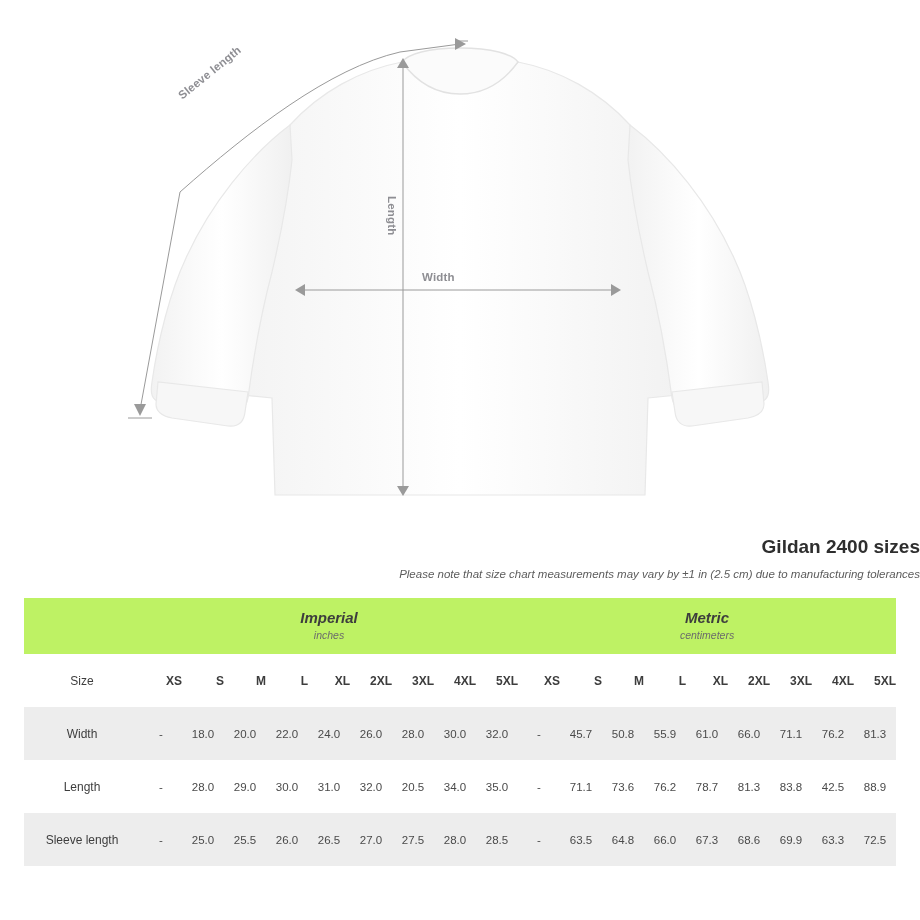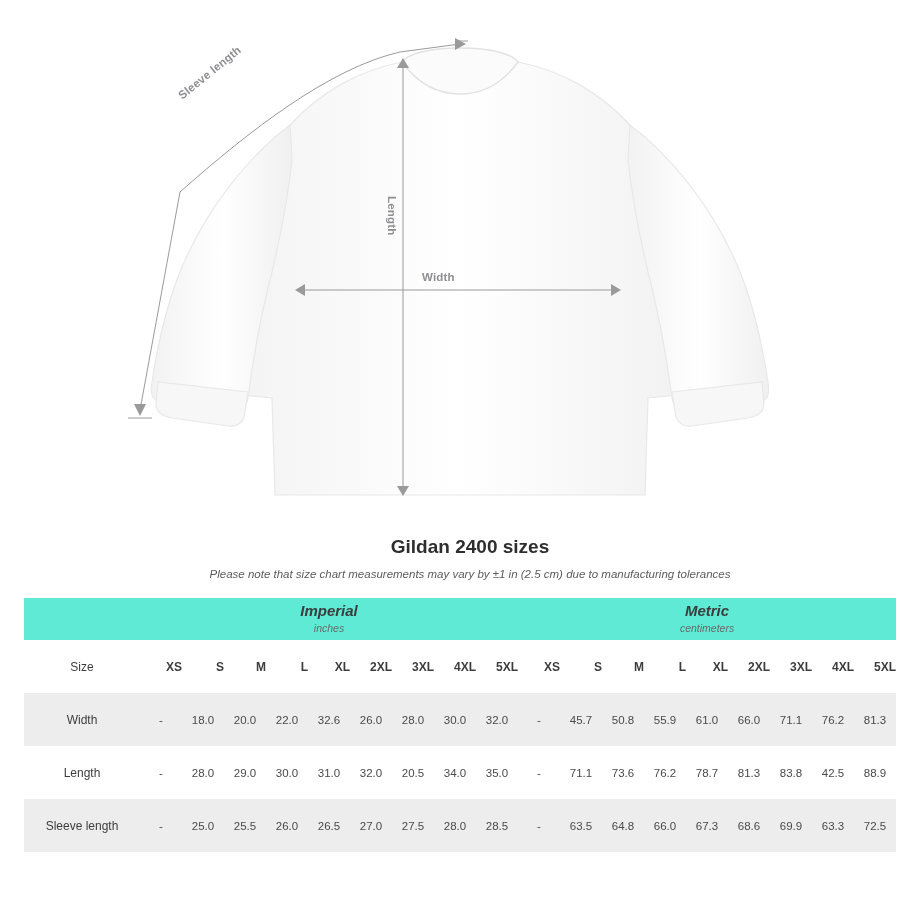--- a/index.html
+++ b/index.html
@@ -51,21 +51,21 @@
     transform: rotate(90deg);
     transform-origin: left top;
   }
   #label-width {
     left: 422px;
     top: 271px;
   }
 
   
   #title-block {
-    text-align: center;
+    text-align: right;
     margin-top: 16px;
     padding-left: 20px;
   }
   #chart-title {
     font-size: 19px;
     font-weight: bold;
     color: #2e2e2e;
     margin: 0 0 10px 0;
   }
   #chart-note {
@@ -87,22 +87,22 @@
   th, td {
     font-size: 11.5px;
     text-align: center;
     padding: 0;
     height: 53px;
     font-weight: normal;
     color: #4a4a4a;
     border: none;
   }
   .sys-header {
-    height: 42px;
-    background: #5eead4;
+    height: 56px;
+    background: #bef264;
     vertical-align: middle;
   }
   .sys-name {
     display: block;
     font-size: 15px;
     font-style: italic;
     font-weight: bold;
     color: #3d3d3d;
     line-height: 1.25;
   }
@@ -274,21 +274,21 @@
           <th class="col-head">5XL</th>
         </tr>
       </thead>
       <tbody>
         <tr class="shade">
           <th class="row-label">Width</th>
           <td>-</td>
           <td>18.0</td>
           <td>20.0</td>
           <td>22.0</td>
-          <td>32.6</td>
+          <td>24.0</td>
           <td>26.0</td>
           <td>28.0</td>
           <td>30.0</td>
           <td>32.0</td>
           <td>-</td>
           <td>45.7</td>
           <td>50.8</td>
           <td>55.9</td>
           <td>61.0</td>
           <td>66.0</td>

